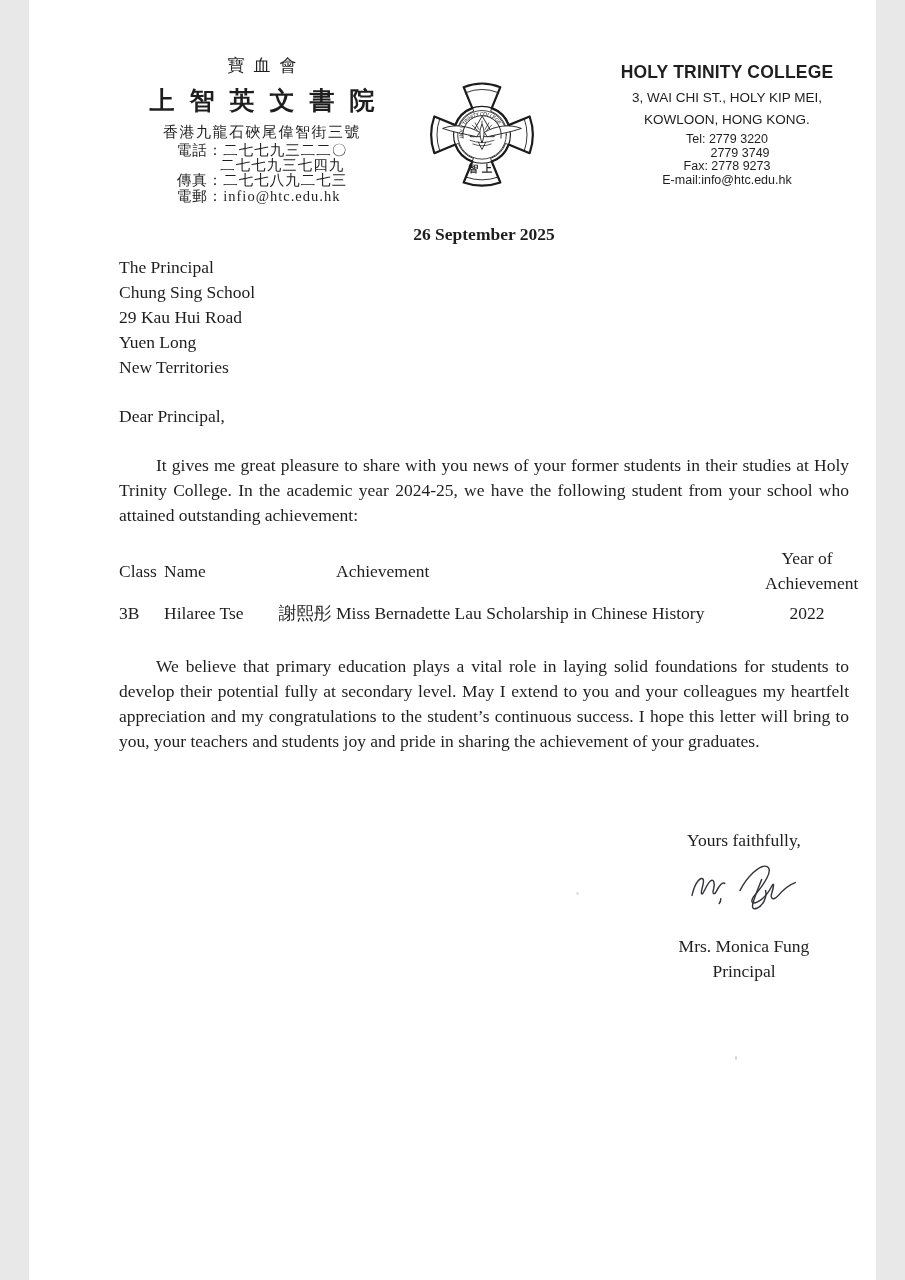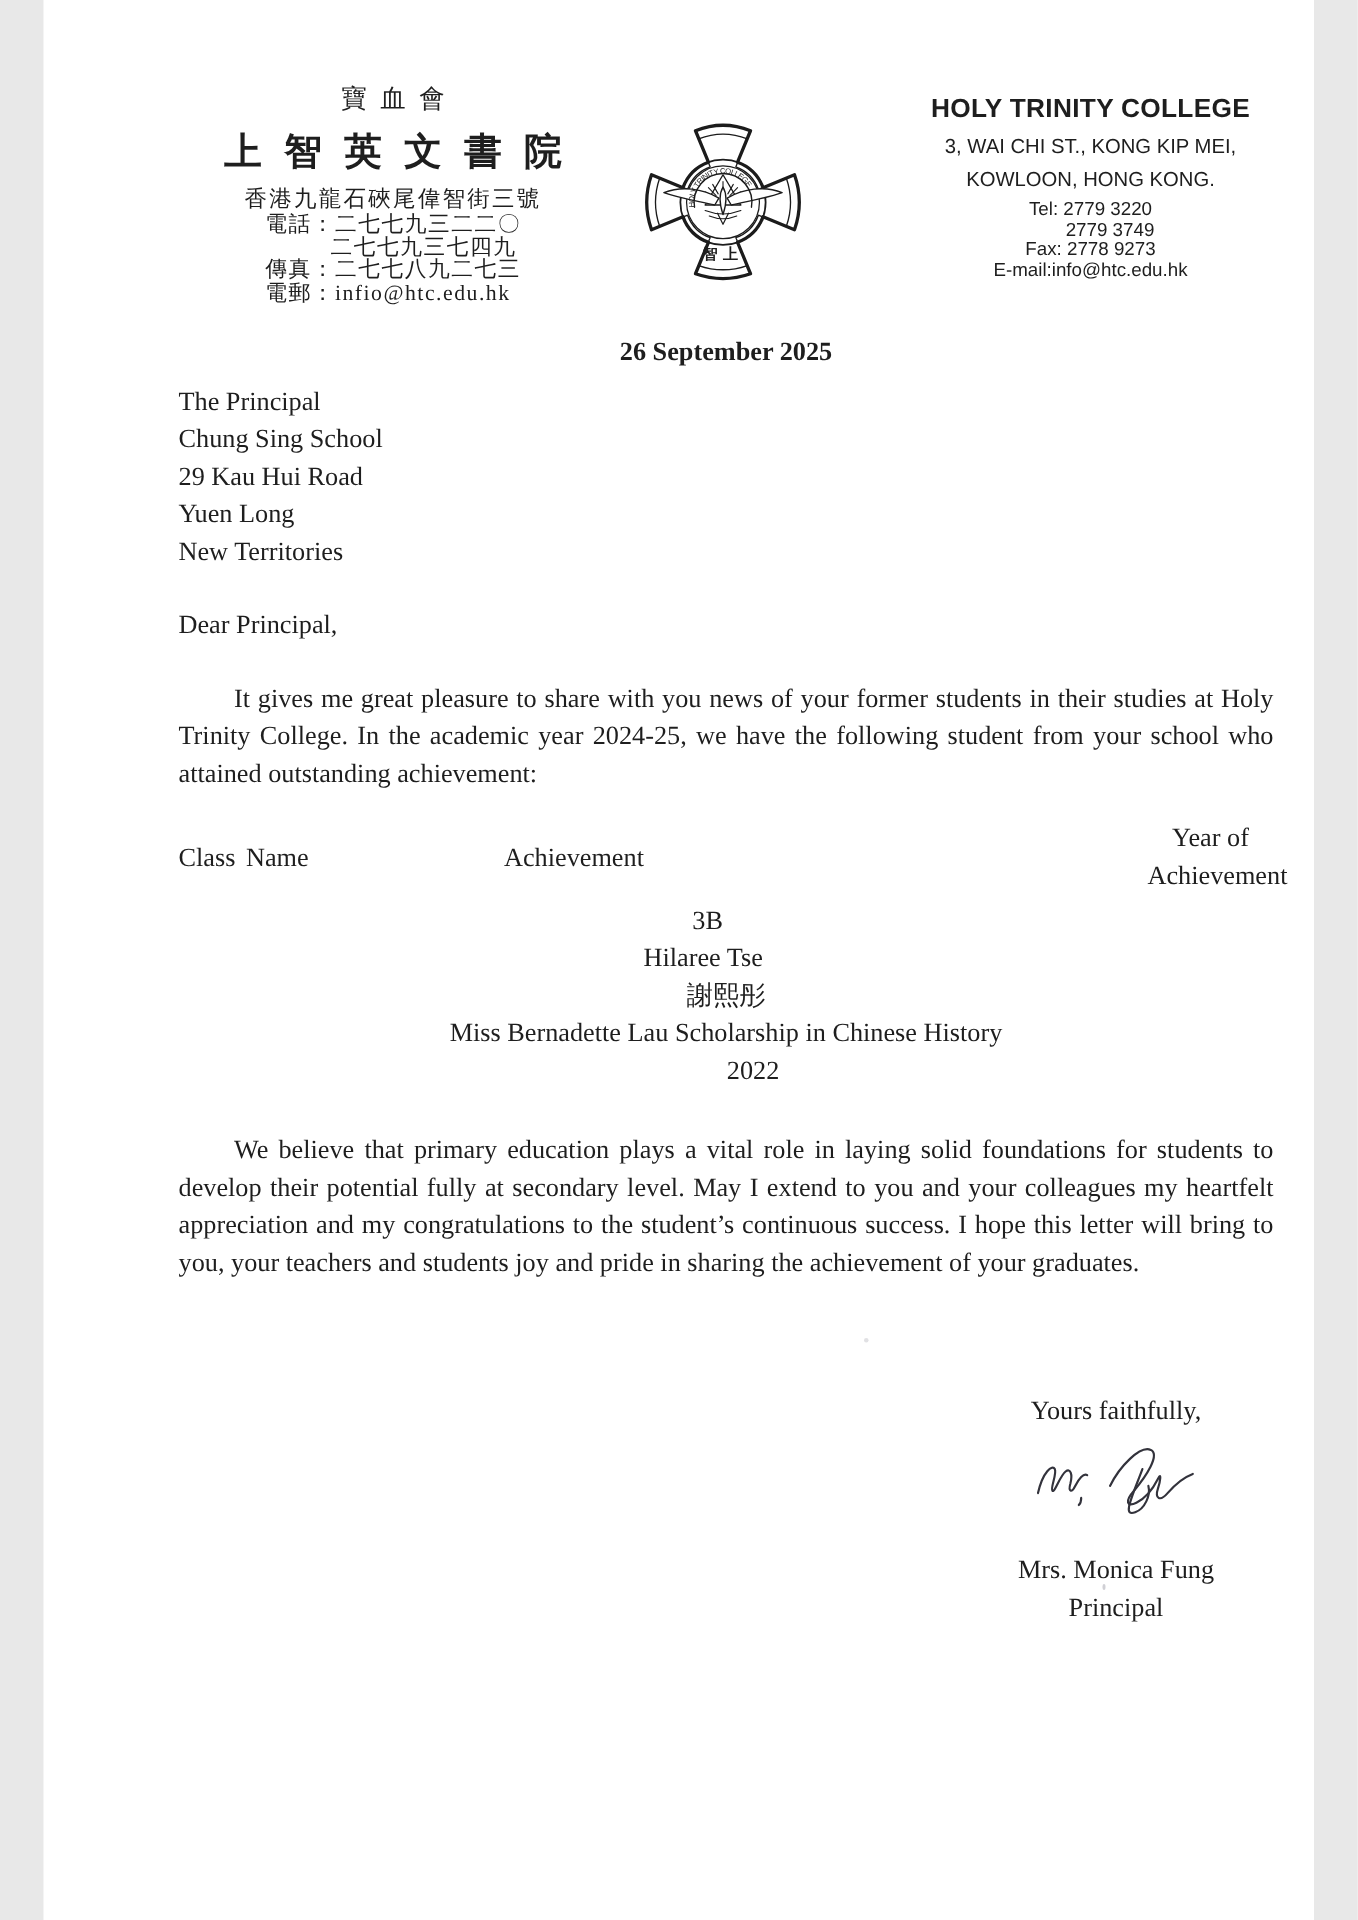--- a/index.html
+++ b/index.html
@@ -37,21 +37,21 @@
   
   .ach-table { margin-top:18px; }
   .t-row { display:flex; align-items:center;margin-top:12px; }
   .c-class { width:45px; }
   .c-name  { width:110px; }
   .c-zh    { width:62px; text-align:center; }
   .c-ach   { flex:1; }
   .c-year  { width:120px; box-sizing:border-box; padding-left:36px; text-align:center; }
   .t-head .c-name, .t-head .c-ach { text-align:left; }
   .t-head { min-height:50px; }
-  .t-body { margin-top:5px;flex-direction:column; }
+  .t-body { margin-top:5px; }
 
   
   .closing-block { margin-top:74px; margin-left:505px; width:240px; text-align:center; }
   .signature { margin-top:4px; height:60px; }
   .signer { margin-top:10px;text-align:center; }
 
   .speck { position:absolute; border-radius:50%; background:#a9a9b2; }
   .speck-1 { left:547px; top:892px; width:3px; height:3px; opacity:.35; }
   .speck-2 { left:706px; top:1056px; width:2px; height:4px; opacity:.55; }
 </style>
@@ -104,21 +104,21 @@
     </g>
     <text font-size="5.6" font-family="Liberation Sans, sans-serif" fill="#1c1c1c">
       <textPath href="#crest-arc" startOffset="0" textLength="58">HOLY TRINITY COLLEGE</textPath>
     </text>
     <text x="60" y="105" text-anchor="middle" font-size="11" letter-spacing="4" fill="#1c1c1c" font-family="Liberation Serif, serif" font-weight="bold">智上</text>
   </svg>
 
   <div class="en-block">
     <div class="en-name">HOLY TRINITY COLLEGE</div>
     <div class="en-addr">
-      <div>3, WAI CHI ST., KONG KIP MEI,</div>
+      <div>3, WAI CHI ST., HOLY KIP MEI,</div>
       <div>KOWLOON, HONG KONG.</div>
     </div>
     <div class="en-contact">
       <div>Tel: 2779 3220</div>
       <div class="shift">2779 3749</div>
       <div>Fax: 2778 9273</div>
       <div>E-mail:info@htc.edu.hk</div>
     </div>
   </div>
 

